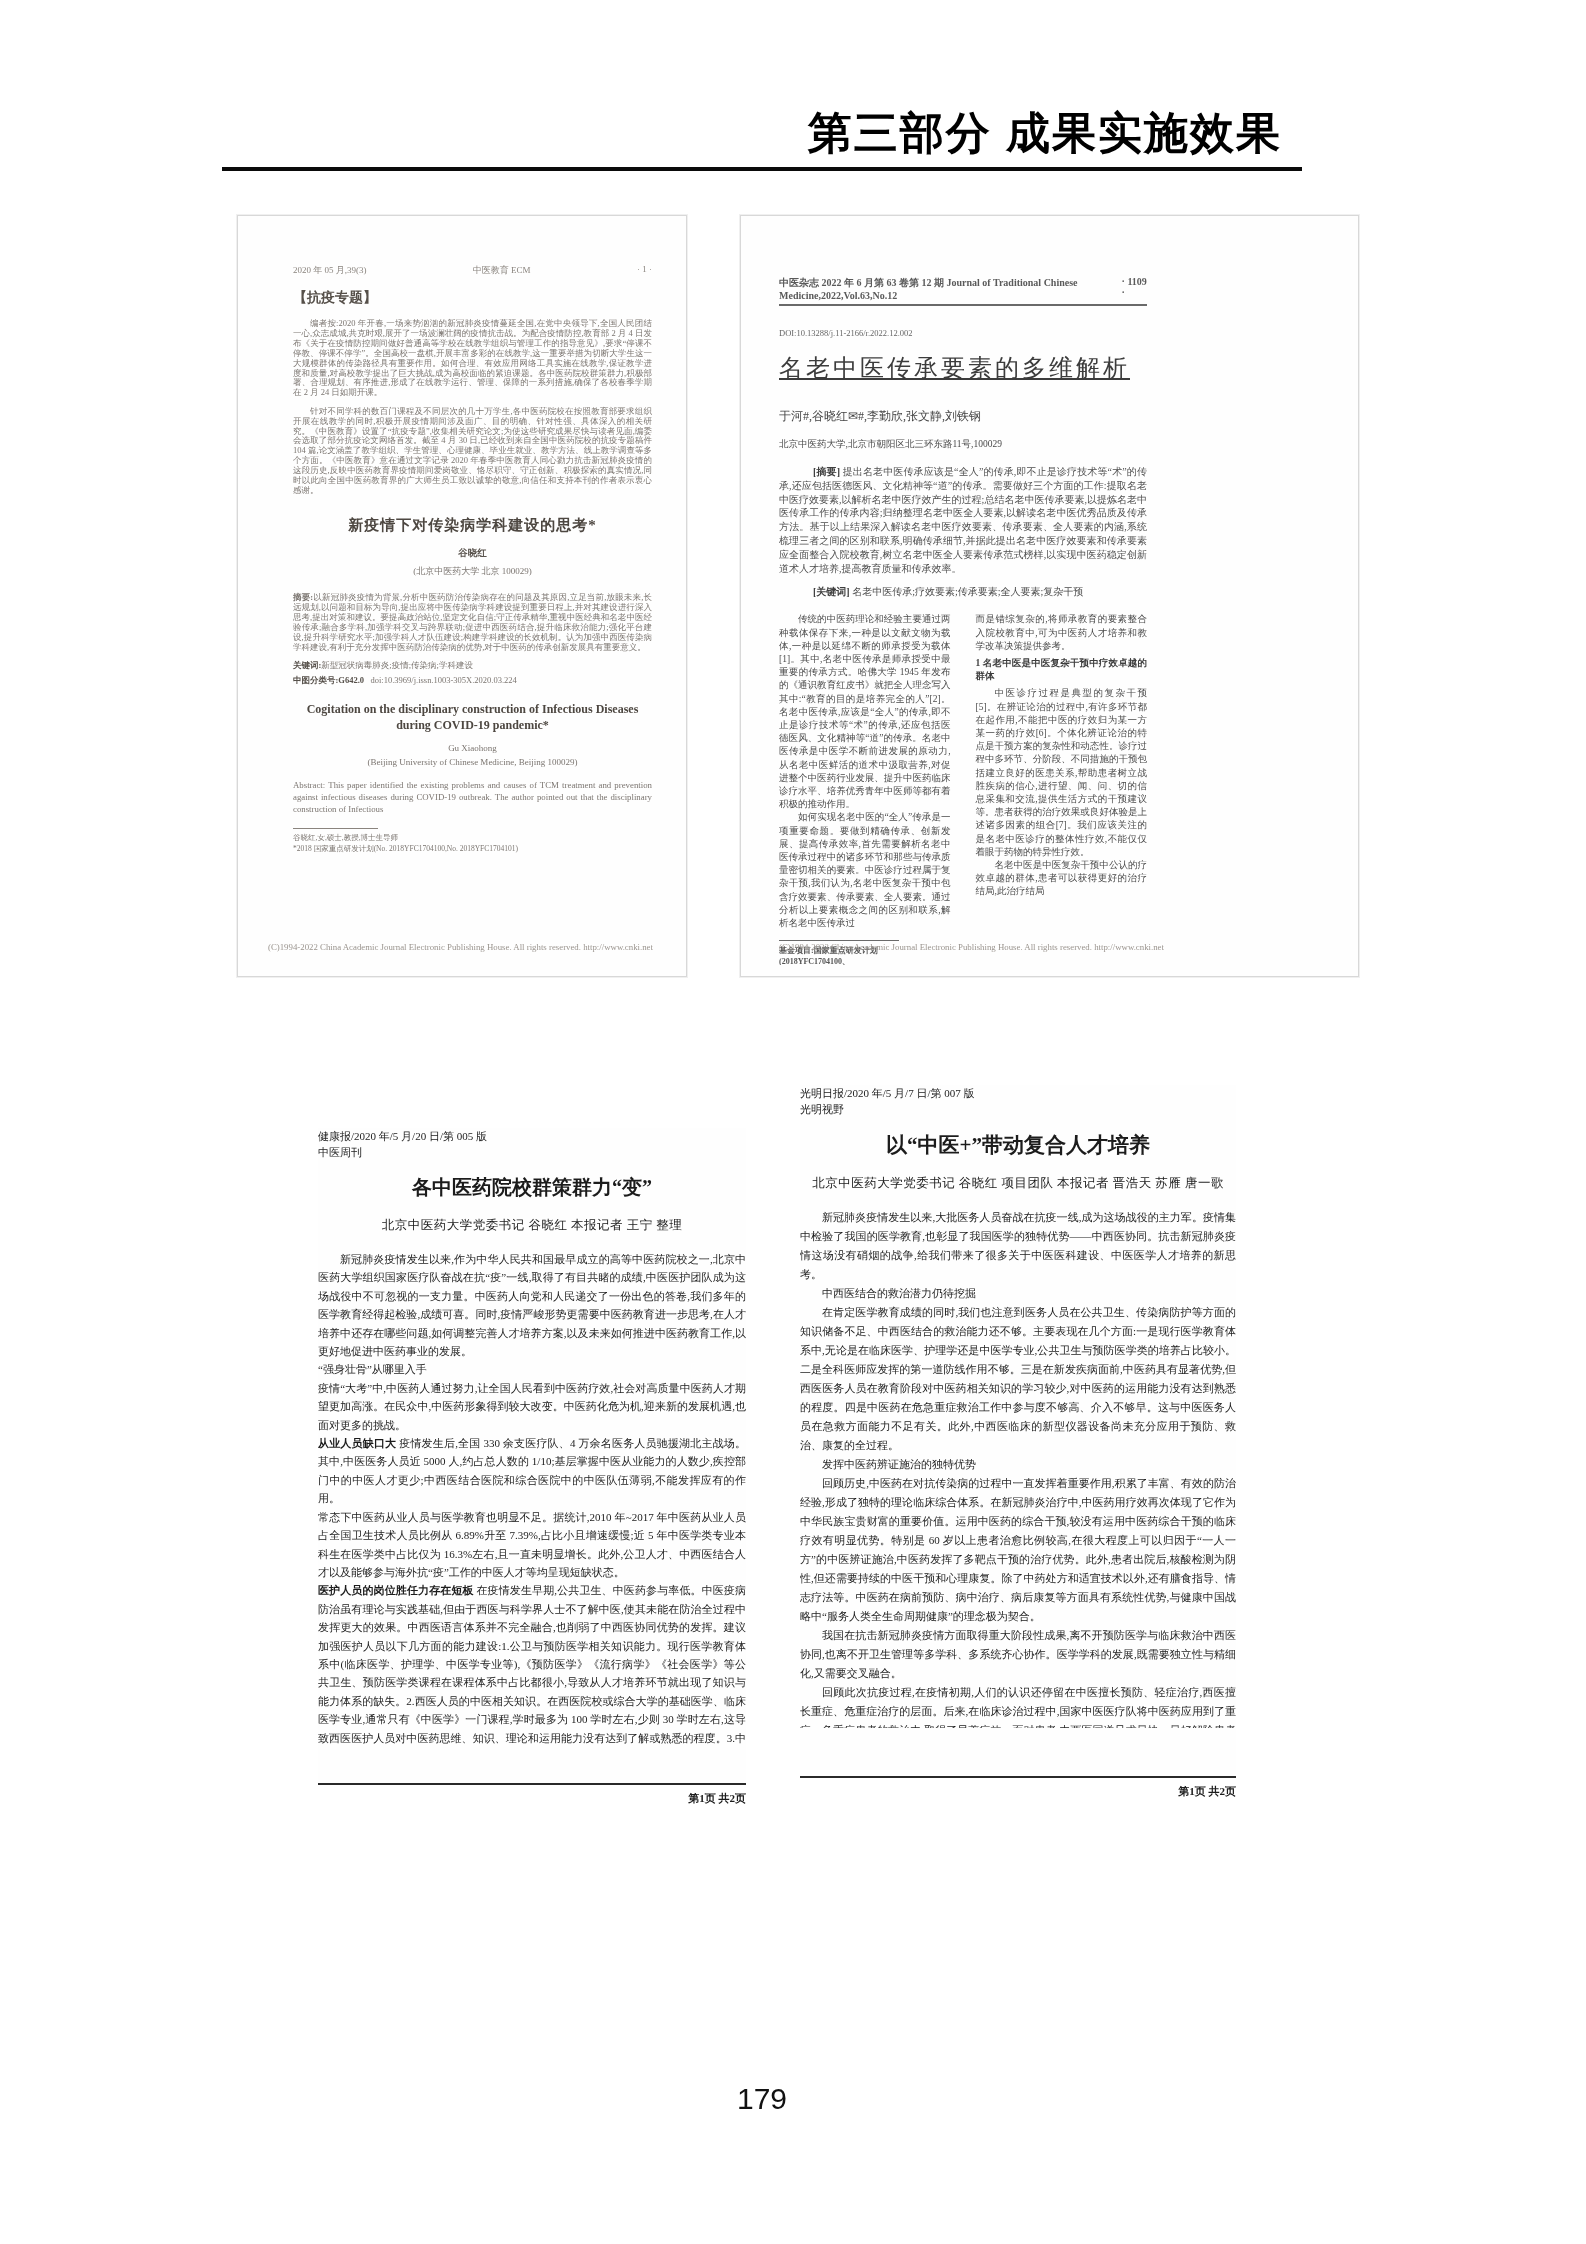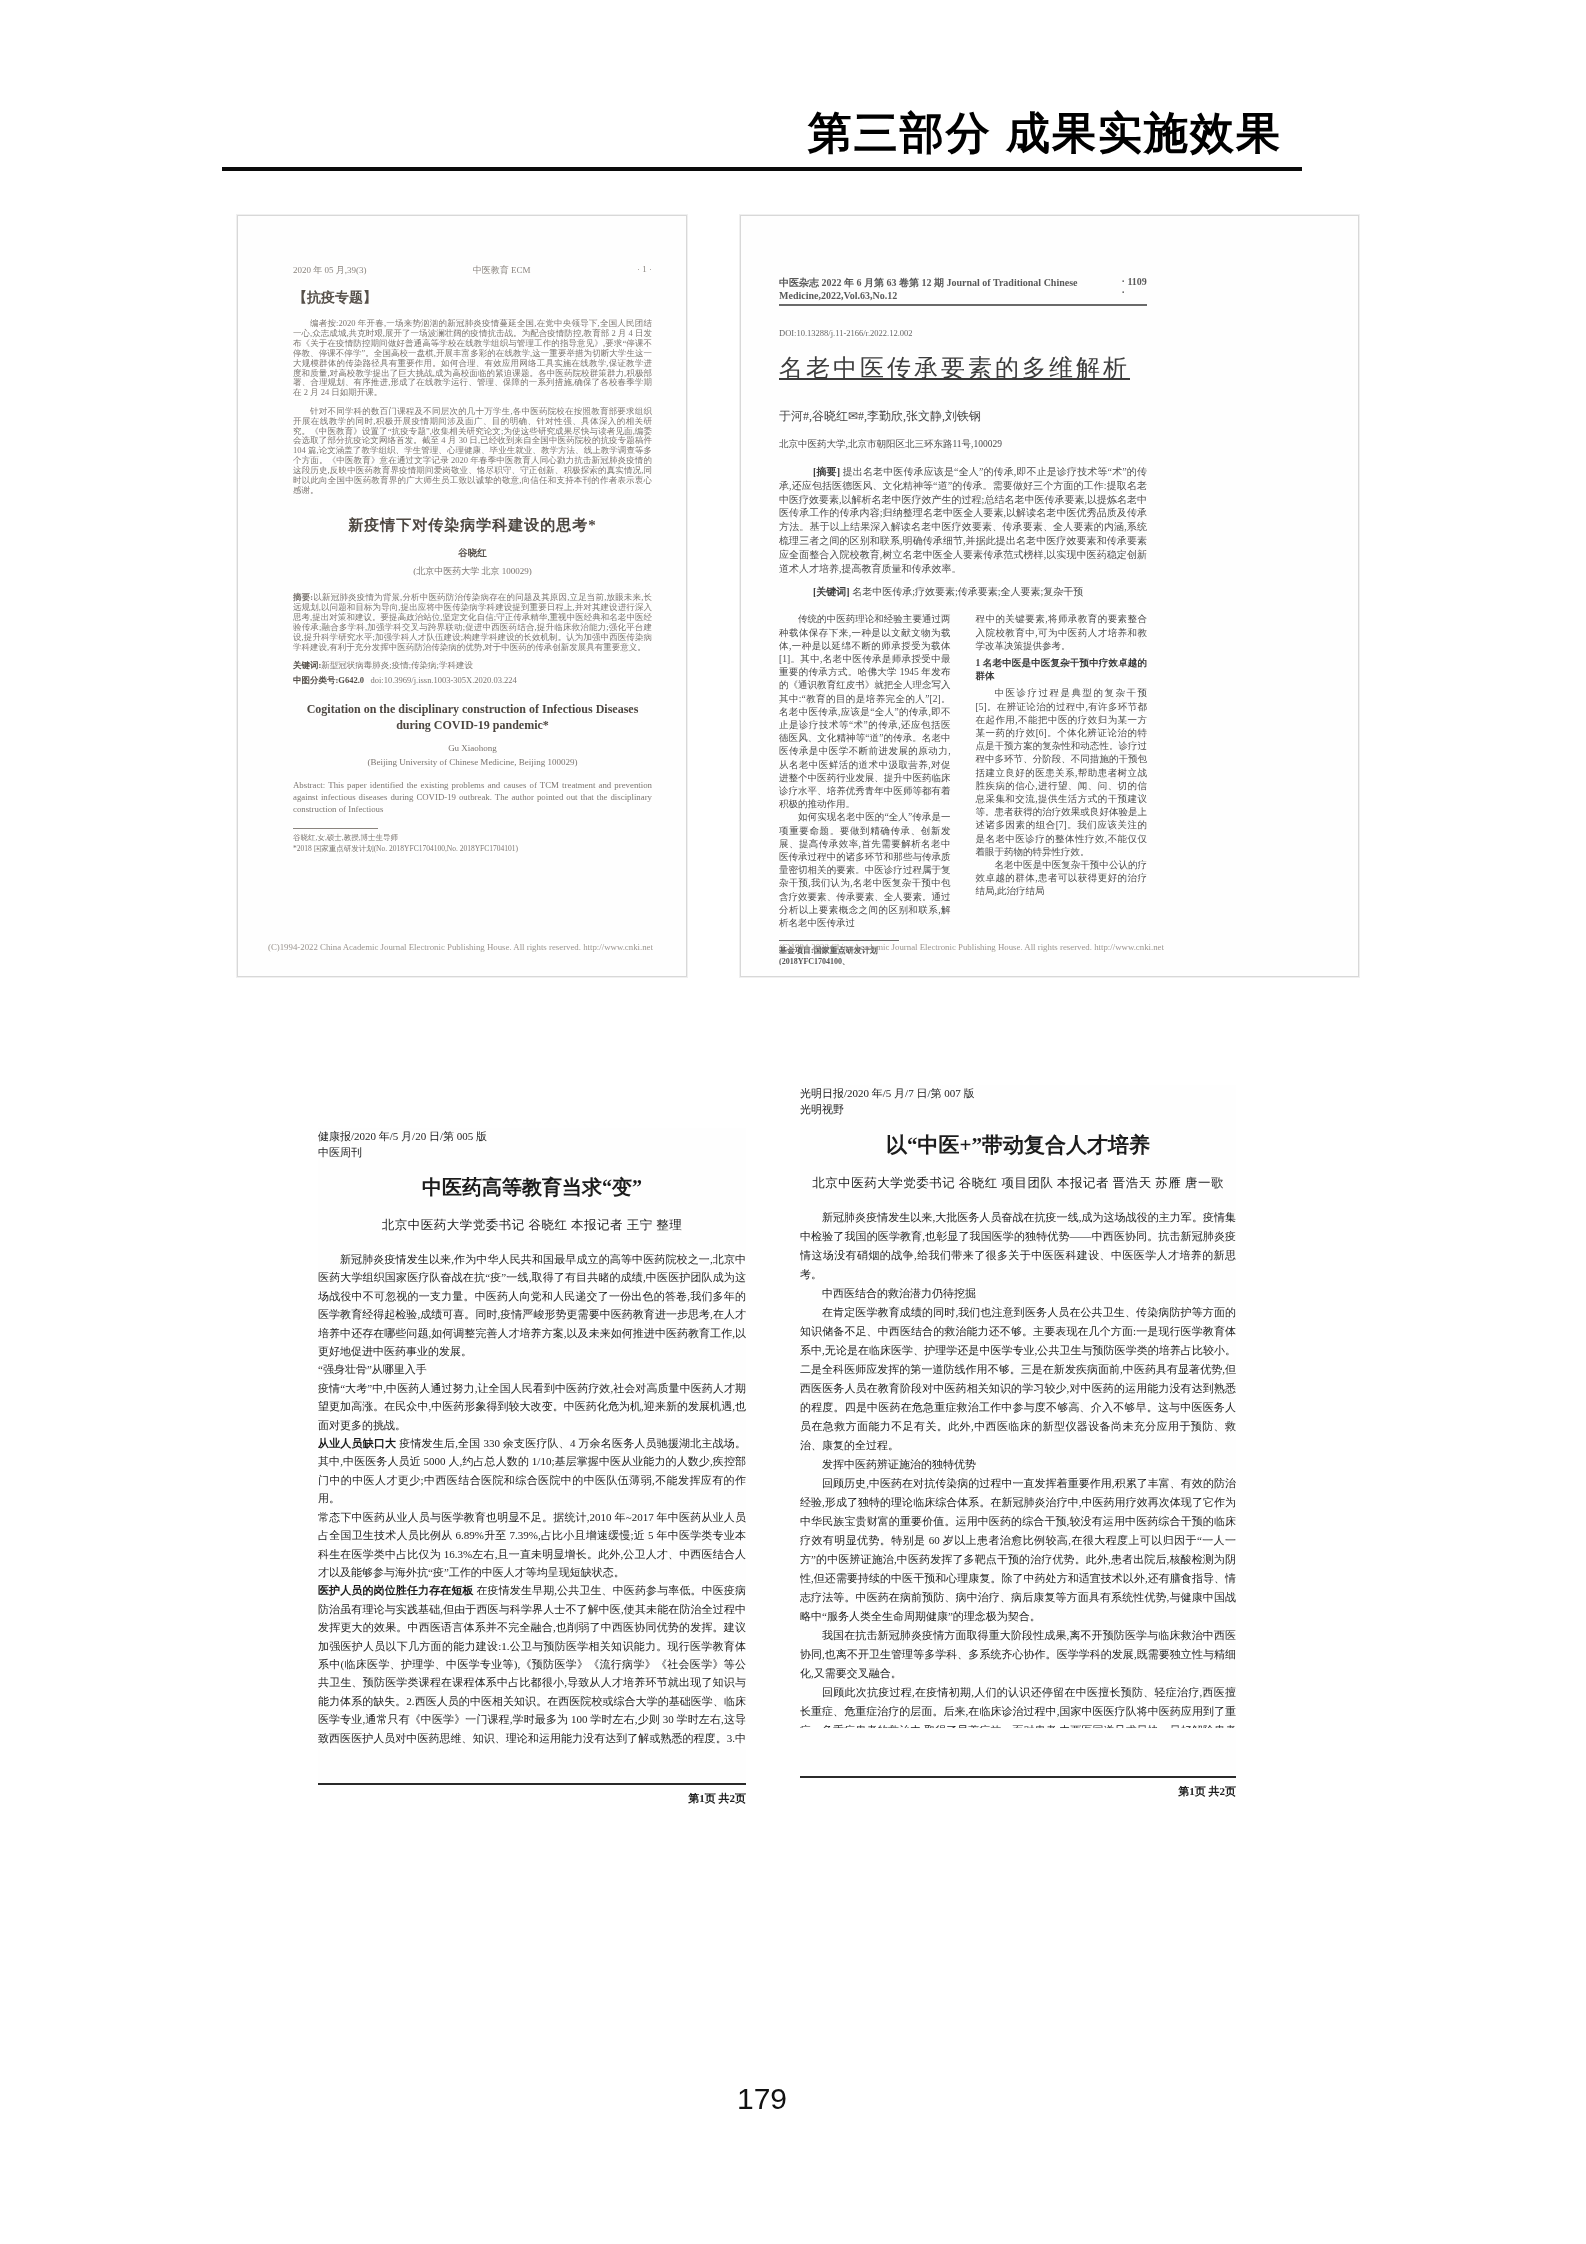--- a/index.html
+++ b/index.html
@@ -126,35 +126,35 @@
               <p class="blk blk-p indent">如何实现名老中医的“全人”传承是一项重要命题。要做到精确传承、创新发展、提高传承效率,首先需要解析名老中医传承过程中的诸多环节和那些与传承质量密切相关的要素。中医诊疗过程属于复杂干预,我们认为,名老中医复杂干预中包含疗效要素、传承要素、全人要素。通过分析以上要素概念之间的区别和联系,解析名老中医传承过</p>
             </div>
           <div class="d2-fn">
             <div>基金项目:国家重点研发计划(2018YFC1704100、2018YFC1704101)</div>
             <div>✉通讯作者:guxh1003@126.com</div>
 
           </div>
         </div>
         <div class="d2-col">
           <div>
-              <p class="blk blk-p">程中的关键要素,将师承教育的要素整合入院校教育中,可为中医药人才培养和教学改革决策提供参考。</p>
+              <p class="blk blk-p">而是错综复杂的,将师承教育的要素整合入院校教育中,可为中医药人才培养和教学改革决策提供参考。</p>
               <p class="blk blk-h">1 名老中医是中医复杂干预中疗效卓越的群体</p>
               <p class="blk blk-p indent">中医诊疗过程是典型的复杂干预[5]。在辨证论治的过程中,有许多环节都在起作用,不能把中医的疗效归为某一方某一药的疗效[6]。个体化辨证论治的特点是干预方案的复杂性和动态性。诊疗过程中多环节、分阶段、不同措施的干预包括建立良好的医患关系,帮助患者树立战胜疾病的信心,进行望、闻、问、切的信息采集和交流,提供生活方式的干预建议等。患者获得的治疗效果或良好体验是上述诸多因素的组合[7]。我们应该关注的是名老中医诊疗的整体性疗效,不能仅仅着眼于药物的特异性疗效。</p>
               <p class="blk blk-p indent">名老中医是中医复杂干预中公认的疗效卓越的群体,患者可以获得更好的治疗结局,此治疗结局</p>
             </div>
         </div>
       </div>
     </div>
     <div class="cnki" style="left:38px;">(C)1994-2022 China Academic Journal Electronic Publishing House. All rights reserved.    http://www.cnki.net</div>
   </div>
 
   <div class="doc news doc3">
     <div class="nhead">健康报/2020 年/5 月/20 日/第 005 版</div>
     <div class="nhead">中医周刊</div>
-    <div class="ntitle">中医药高等教育当求“变”</div>
+    <div class="ntitle">各中医药院校群策群力“变”</div>
     <div class="nbyline">北京中医药大学党委书记 谷晓红 本报记者 王宁 整理</div>
     <div class="nbody">
         <p class="blk blk-p indent">新冠肺炎疫情发生以来,作为中华人民共和国最早成立的高等中医药院校之一,北京中医药大学组织国家医疗队奋战在抗“疫”一线,取得了有目共睹的成绩,中医医护团队成为这场战役中不可忽视的一支力量。中医药人向党和人民递交了一份出色的答卷,我们多年的医学教育经得起检验,成绩可喜。同时,疫情严峻形势更需要中医药教育进一步思考,在人才培养中还存在哪些问题,如何调整完善人才培养方案,以及未来如何推进中医药教育工作,以更好地促进中医药事业的发展。</p>
         <p class="blk blk-h">“强身壮骨”从哪里入手</p>
         <p class="blk blk-p">疫情“大考”中,中医药人通过努力,让全国人民看到中医药疗效,社会对高质量中医药人才期望更加高涨。在民众中,中医药形象得到较大改变。中医药化危为机,迎来新的发展机遇,也面对更多的挑战。</p>
         <p class="blk blk-p"><span class="lead">从业人员缺口大</span> 疫情发生后,全国 330 余支医疗队、4 万余名医务人员驰援湖北主战场。其中,中医医务人员近 5000 人,约占总人数的 1/10;基层掌握中医从业能力的人数少,疾控部门中的中医人才更少;中西医结合医院和综合医院中的中医队伍薄弱,不能发挥应有的作用。</p>
         <p class="blk blk-p">常态下中医药从业人员与医学教育也明显不足。据统计,2010 年~2017 年中医药从业人员占全国卫生技术人员比例从 6.89%升至 7.39%,占比小且增速缓慢;近 5 年中医学类专业本科生在医学类中占比仅为 16.3%左右,且一直未明显增长。此外,公卫人才、中西医结合人才以及能够参与海外抗“疫”工作的中医人才等均呈现短缺状态。</p>
         <p class="blk blk-p"><span class="lead">医护人员的岗位胜任力存在短板</span> 在疫情发生早期,公共卫生、中医药参与率低。中医疫病防治虽有理论与实践基础,但由于西医与科学界人士不了解中医,使其未能在防治全过程中发挥更大的效果。中西医语言体系并不完全融合,也削弱了中西医协同优势的发挥。建议加强医护人员以下几方面的能力建设:1.公卫与预防医学相关知识能力。现行医学教育体系中(临床医学、护理学、中医学专业等),《预防医学》《流行病学》《社会医学》等公共卫生、预防医学类课程在课程体系中占比都很小,导致从人才培养环节就出现了知识与能力体系的缺失。2.西医人员的中医相关知识。在西医院校或综合大学的基础医学、临床医学专业,通常只有《中医学》一门课程,学时最多为 100 学时左右,少则 30 学时左右,这导致西医医护人员对中医药思维、知识、理论和运用能力没有达到了解或熟悉的程度。3.中医人才的急救能力。中医人员在参与危急重症抢救工作中仍然偏少,显示了一部分中医人才在急救方面的不足。同时,各地临床实践中医辨证用药水平存在差异,对中医经典理论掌握参差不齐,温病学、温疫学派在专业教学中不够。</p>
       </div>
     <div class="nfooter">第1页 共2页</div>

